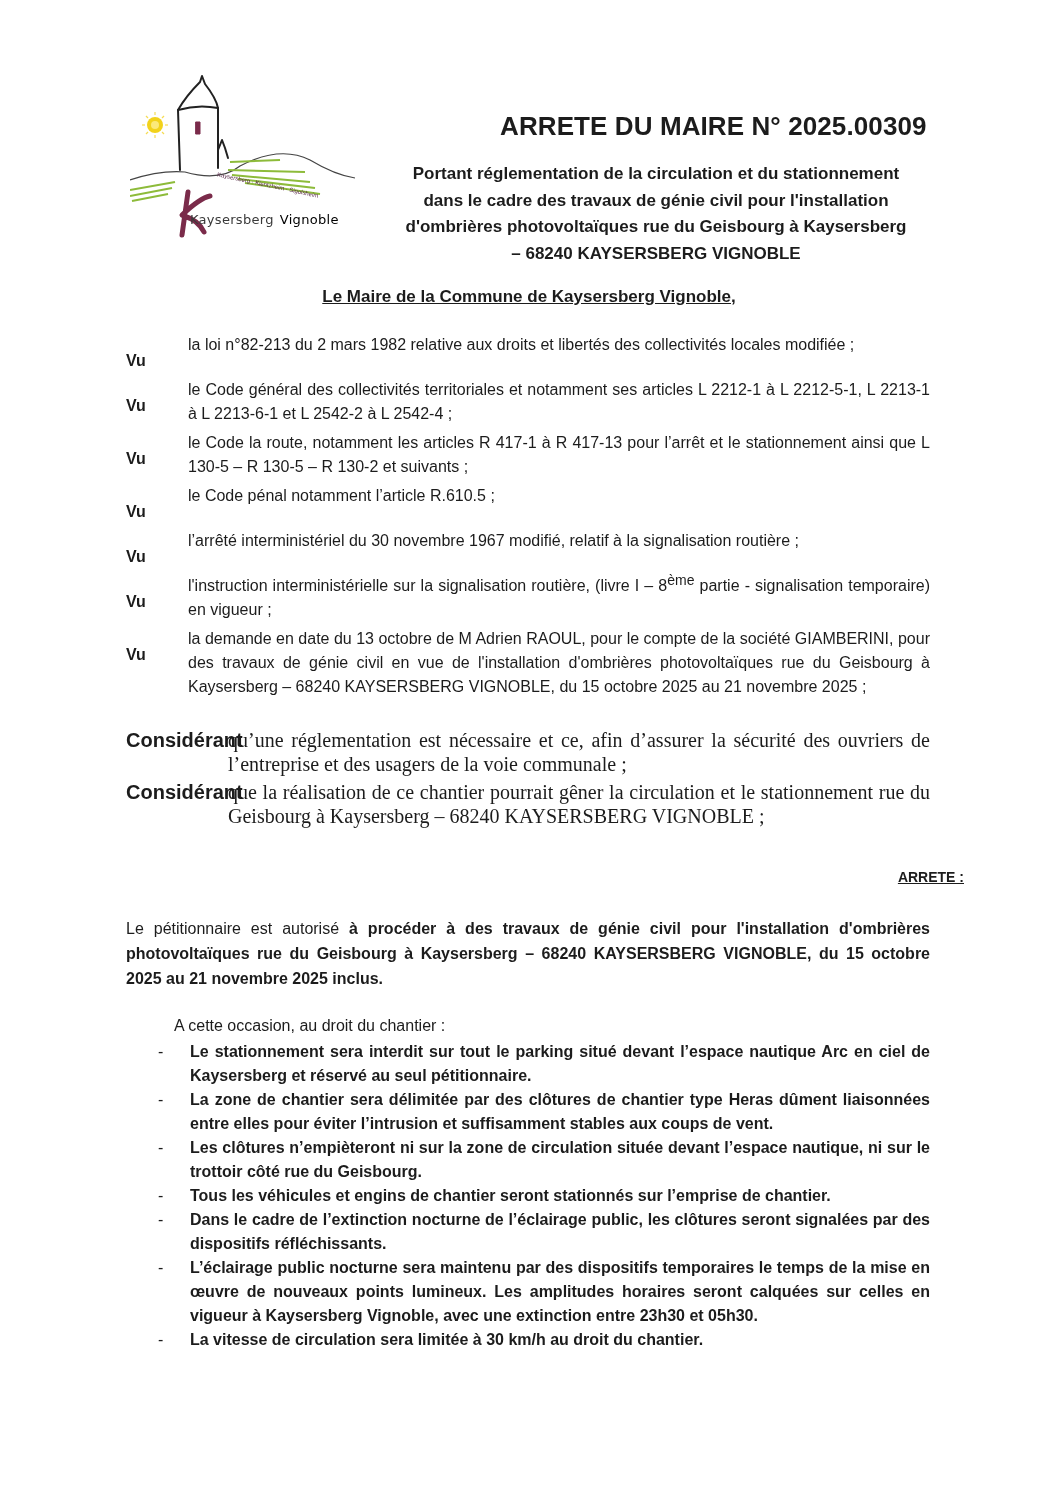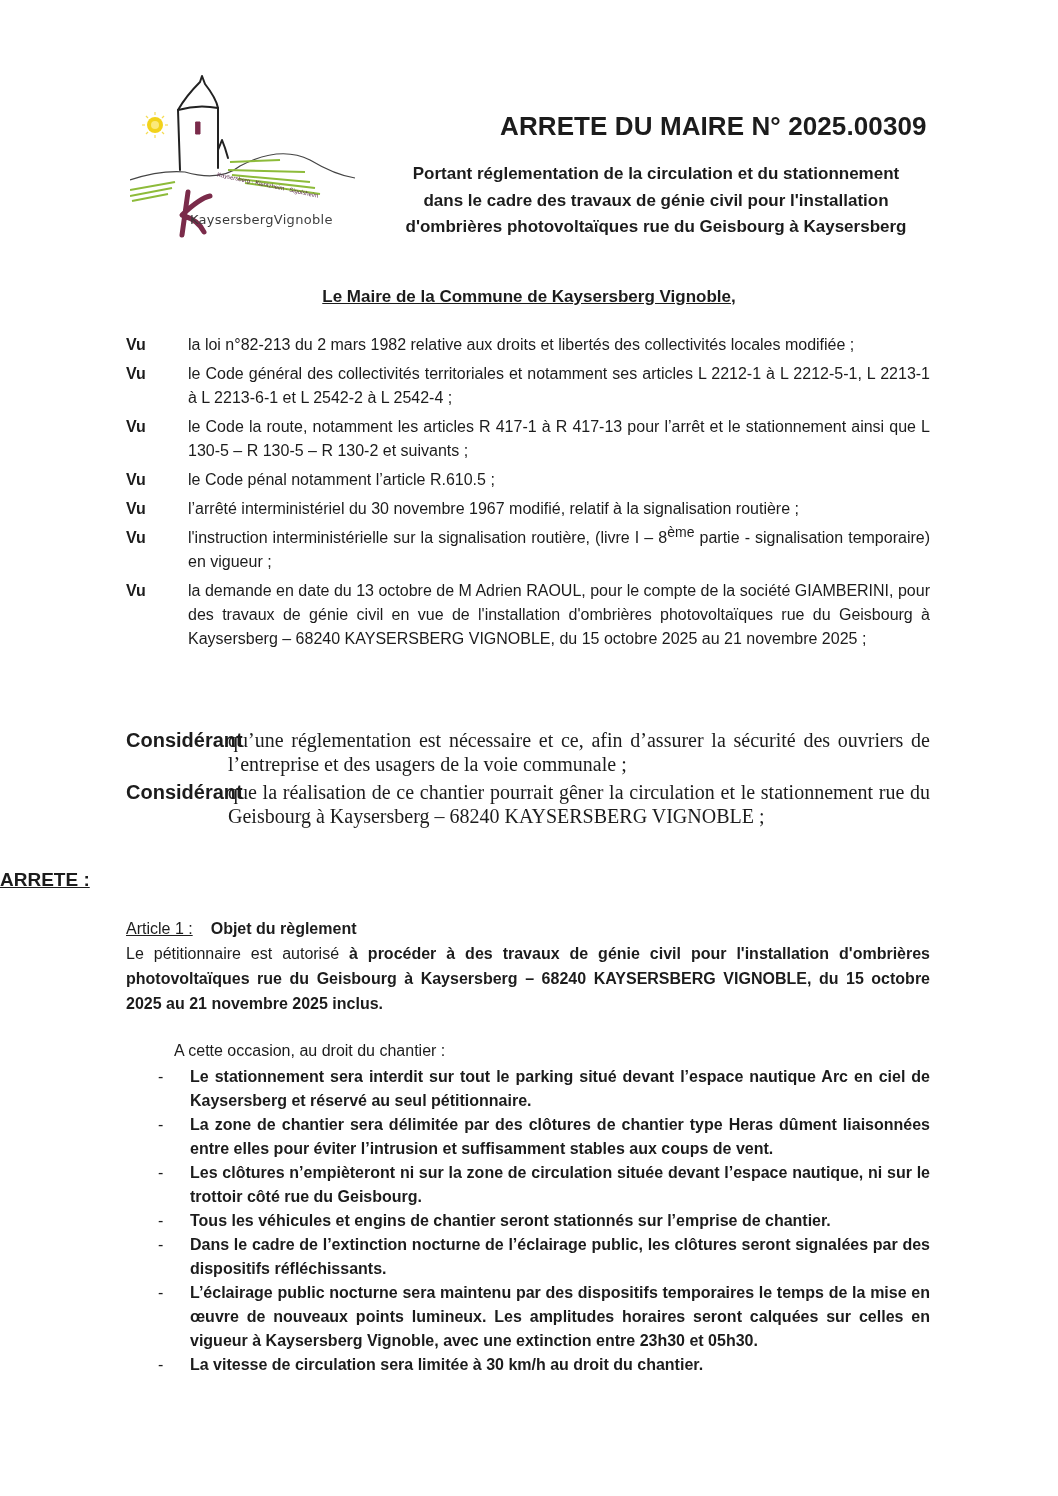--- a/index.html
+++ b/index.html
@@ -5,52 +5,52 @@
     html, body { margin: 0; padding: 0; background: #ffffff; }
     body {
       width: 1058px; height: 1496px; position: relative; overflow: hidden;
       font-family: "Liberation Sans", sans-serif; color: #1c1c1c;
     }
     .page { position: absolute; left: 0; top: 0; width: 1058px; height: 1496px; }
 
     
     .logo { position: absolute; left: 130px; top: 70px; width: 240px; height: 180px; }
     .logo-text { position: absolute; left: 60px; top: 142px; font-family: "DejaVu Sans", sans-serif; font-size: 13px; color: #3a3a3a; letter-spacing: 0.3px; }
-    .logo-text .vig { color: #404040; }
+    .logo-text .vig { color: #000000; margin-left: 6px; }
     .logo-sub { position: absolute; left: 86px; top: 112px; font-size: 6px; color: #5a2a4a; transform: rotate(12deg); white-space: nowrap; }
 
     
     .doc-number {
       position: absolute; left: 500px; top: 111px;
       font-size: 26px; font-weight: bold; letter-spacing: 0.1px;
     }
     .doc-subtitle {
       position: absolute; left: 378px; top: 161px; width: 556px;
       text-align: center; font-size: 17px; font-weight: bold; line-height: 26.5px;
     }
     .preamble-title {
       position: absolute; left: 0; top: 287px; width: 1058px; text-align: center;
       font-size: 17px; font-weight: bold; text-decoration: underline;
     }
 
     
     .vu-list { position: absolute; left: 126px; top: 333px; width: 804px; }
     .vu-row { display: flex; font-size: 16px; line-height: 24px; margin-bottom: 5px; }
-    .vu-label { width: 62px; flex: none; font-weight: bold; }
+    .vu-label { width: 62px; flex: none; font-weight: bold; margin-top: 16px; }
     .vu-text { flex: 1; text-align: justify; }
 
     
     .cons-list { position: absolute; left: 126px; top: 728px; width: 804px; }
     .cons-row { display: flex; font-size: 20px; line-height: 24px; margin-bottom: 4px; }
     .cons-label { width: 102px; flex: none; font-weight: bold; }
     .cons-text { flex: 1; text-align: justify; font-family: Liberation Serif, serif; }
 
     .arrete-title {
-      position: absolute; left: 0; top: 869px; width: 964px; text-align: left;
-      font-size: 19px; font-weight: bold; text-decoration: underline;
+      position: absolute; left: 0; top: 869px; width: 964px; text-align: right;
+      font-size: 14px; font-weight: bold; text-decoration: underline;
     }
 
     
     .article { position: absolute; left: 126px; top: 916px; width: 804px; font-size: 16px; line-height: 25px; }
     .article-heading { display: flex; }
     .article-num { text-decoration: underline; margin-right: 18px; }
     .article-title { font-weight: bold; }
     .article-body { text-align: justify; }
     .article-body .strong { font-weight: bold; }
     .intro { margin-top: 22px; margin-left: 48px; }
@@ -109,20 +109,21 @@
     <div class="logo-text">
       <span>Kaysersberg</span><span class="vig">Vignoble</span>
     </div>
   </div>
 
   <div class="doc-number">ARRETE DU MAIRE N° 2025.00309</div>
   <div class="doc-subtitle">
     <div>Portant réglementation de la circulation et du stationnement</div>
     <div>dans le cadre des travaux de génie civil pour l'installation</div>
     <div>d'ombrières photovoltaïques rue du Geisbourg à Kaysersberg</div>
+    <div>– 68240 KAYSERSBERG VIGNOBLE</div>
   </div>
 
   <div class="preamble-title">Le Maire de la Commune de Kaysersberg Vignoble,</div>
 
   <div class="vu-list">
     <div class="vu-row">
       <div class="vu-label">Vu</div>
       <div class="vu-text">la loi n°82-213 du 2 mars 1982 relative aux droits et libertés des collectivités locales modifiée ;</div>
     </div>
     <div class="vu-row">
@@ -158,24 +159,20 @@
     </div>
     <div class="cons-row">
       <div class="cons-label">Considérant</div>
       <div class="cons-text">que la réalisation de ce chantier pourrait gêner la circulation et le stationnement rue du Geisbourg à Kaysersberg – 68240 KAYSERSBERG VIGNOBLE ;</div>
     </div>
   </div>
 
   <div class="arrete-title">ARRETE :</div>
 
   <div class="article">
-    <div class="article-heading">
-      <span class="article-num">Article 1 :</span>
-      <span class="article-title">Objet du règlement</span>
-    </div>
     <div class="article-body"><span>Le pétitionnaire est autorisé </span><span class="strong">à procéder à des travaux de génie civil pour l'installation d'ombrières photovoltaïques rue du Geisbourg à Kaysersberg – 68240 KAYSERSBERG VIGNOBLE, du 15 octobre 2025 au 21 novembre 2025 inclus.</span></div>
     <div class="intro">A cette occasion, au droit du chantier :</div>
     <ul class="measures">
       <li>
           <span class="dash">-</span>
           <span class="txt">Le stationnement sera interdit sur tout le parking situé devant l’espace nautique Arc en ciel de Kaysersberg et réservé au seul pétitionnaire.</span>
         </li>
       <li>
           <span class="dash">-</span>
           <span class="txt">La zone de chantier sera délimitée par des clôtures de chantier type Heras dûment liaisonnées entre elles pour éviter l’intrusion et suffisamment stables aux coups de vent.</span>

